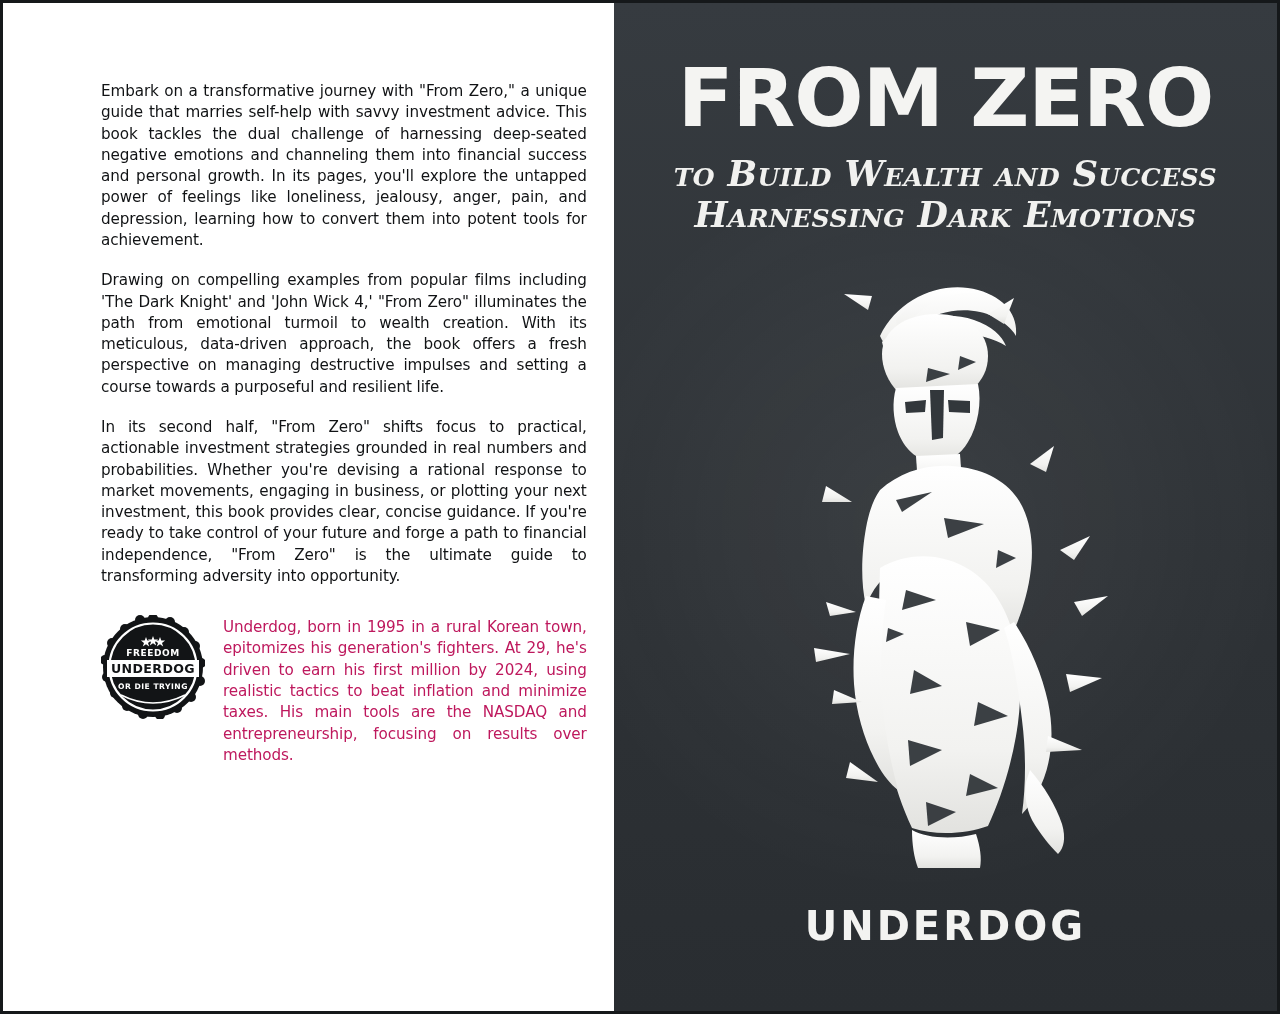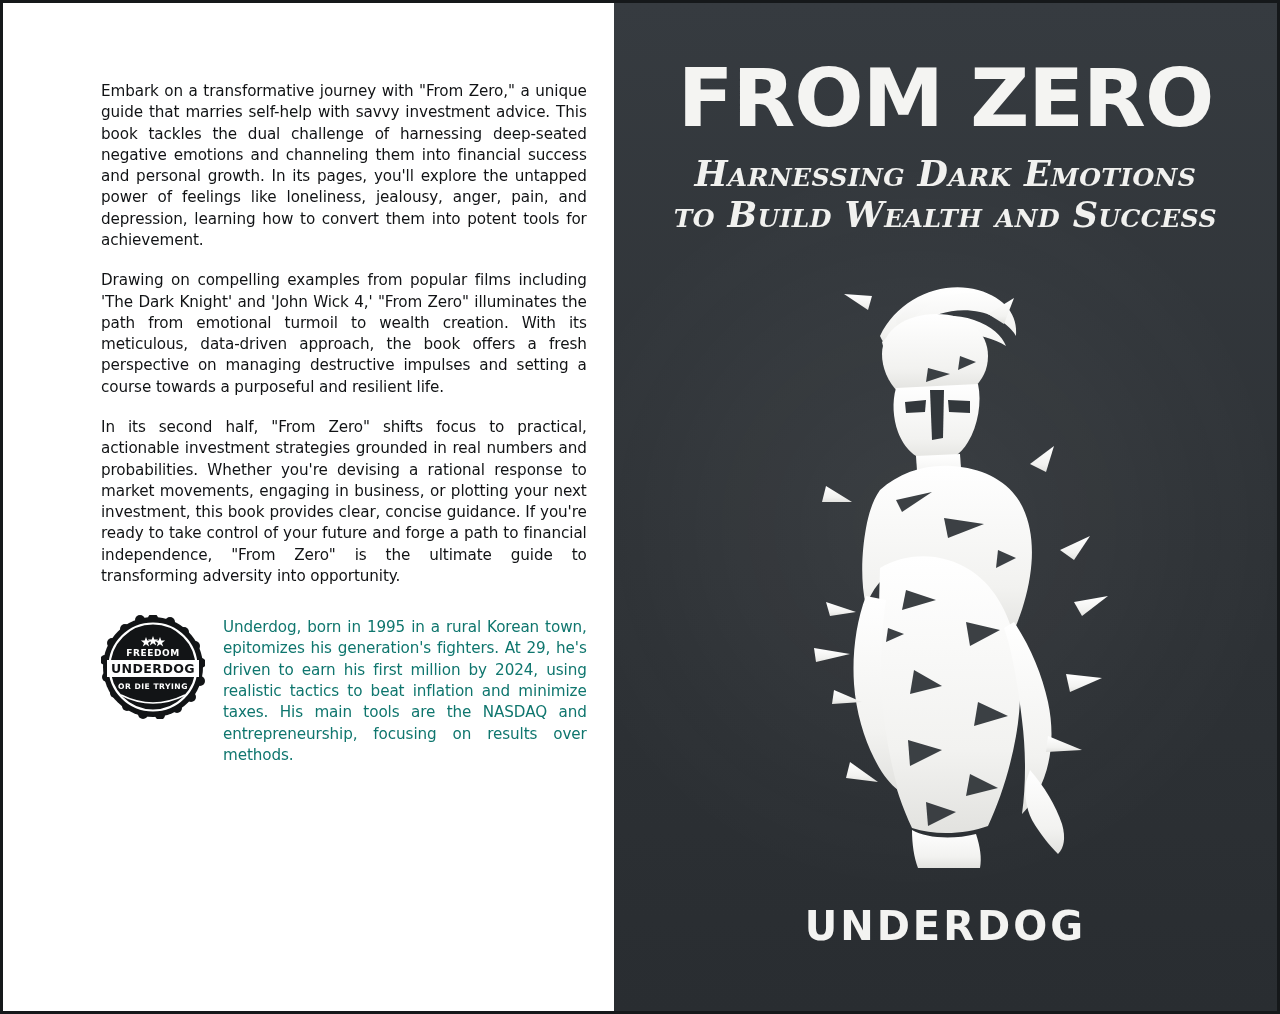--- a/index.html
+++ b/index.html
@@ -61,21 +61,21 @@
     margin-right: 18px;
     text-decoration: underline;
   }
   .badge svg { display: block; }
 
   .author-bio {
     font-family: "DejaVu Sans", sans-serif;
     font-size: 15.2px;
     line-height: 1.40;
     text-align: justify;
-    color: #0f766e;
+    color: #be185d;
     margin: 0;
     padding-top: 2px;
     letter-spacing: -0.1px;
   }
 
   
   .front-cover {
     position: relative;
     width: 665px;
     height: 100%;
@@ -218,22 +218,22 @@
 
       <p class="author-bio">Underdog, born in 1995 in a rural Korean town, epitomizes his generation's fighters. At 29, he's driven to earn his first million by 2024, using realistic tactics to beat inflation and minimize taxes. His main tools are the NASDAQ and entrepreneurship, focusing on results over methods.</p>
     </div>
   </section>
 
   <section class="front-cover">
 
     <h1 class="main-title">FROM ZERO</h1>
 
     <div class="subtitle">
+      <div>to Build Wealth and Success</div>
       <div>Harnessing Dark Emotions</div>
-      <div>to Build Wealth and Success</div>
     </div>
 
     <div class="art">
       <svg viewBox="0 0 430 620" xmlns="http://www.w3.org/2000/svg" aria-hidden="true">
         <defs>
           <linearGradient id="gwhite" x1="0" y1="0" x2="0" y2="1">
             <stop offset="0%" stop-color="#ffffff"></stop>
             <stop offset="70%" stop-color="#f2f2f0"></stop>
             <stop offset="100%" stop-color="#e2e2df"></stop>
           </linearGradient>

